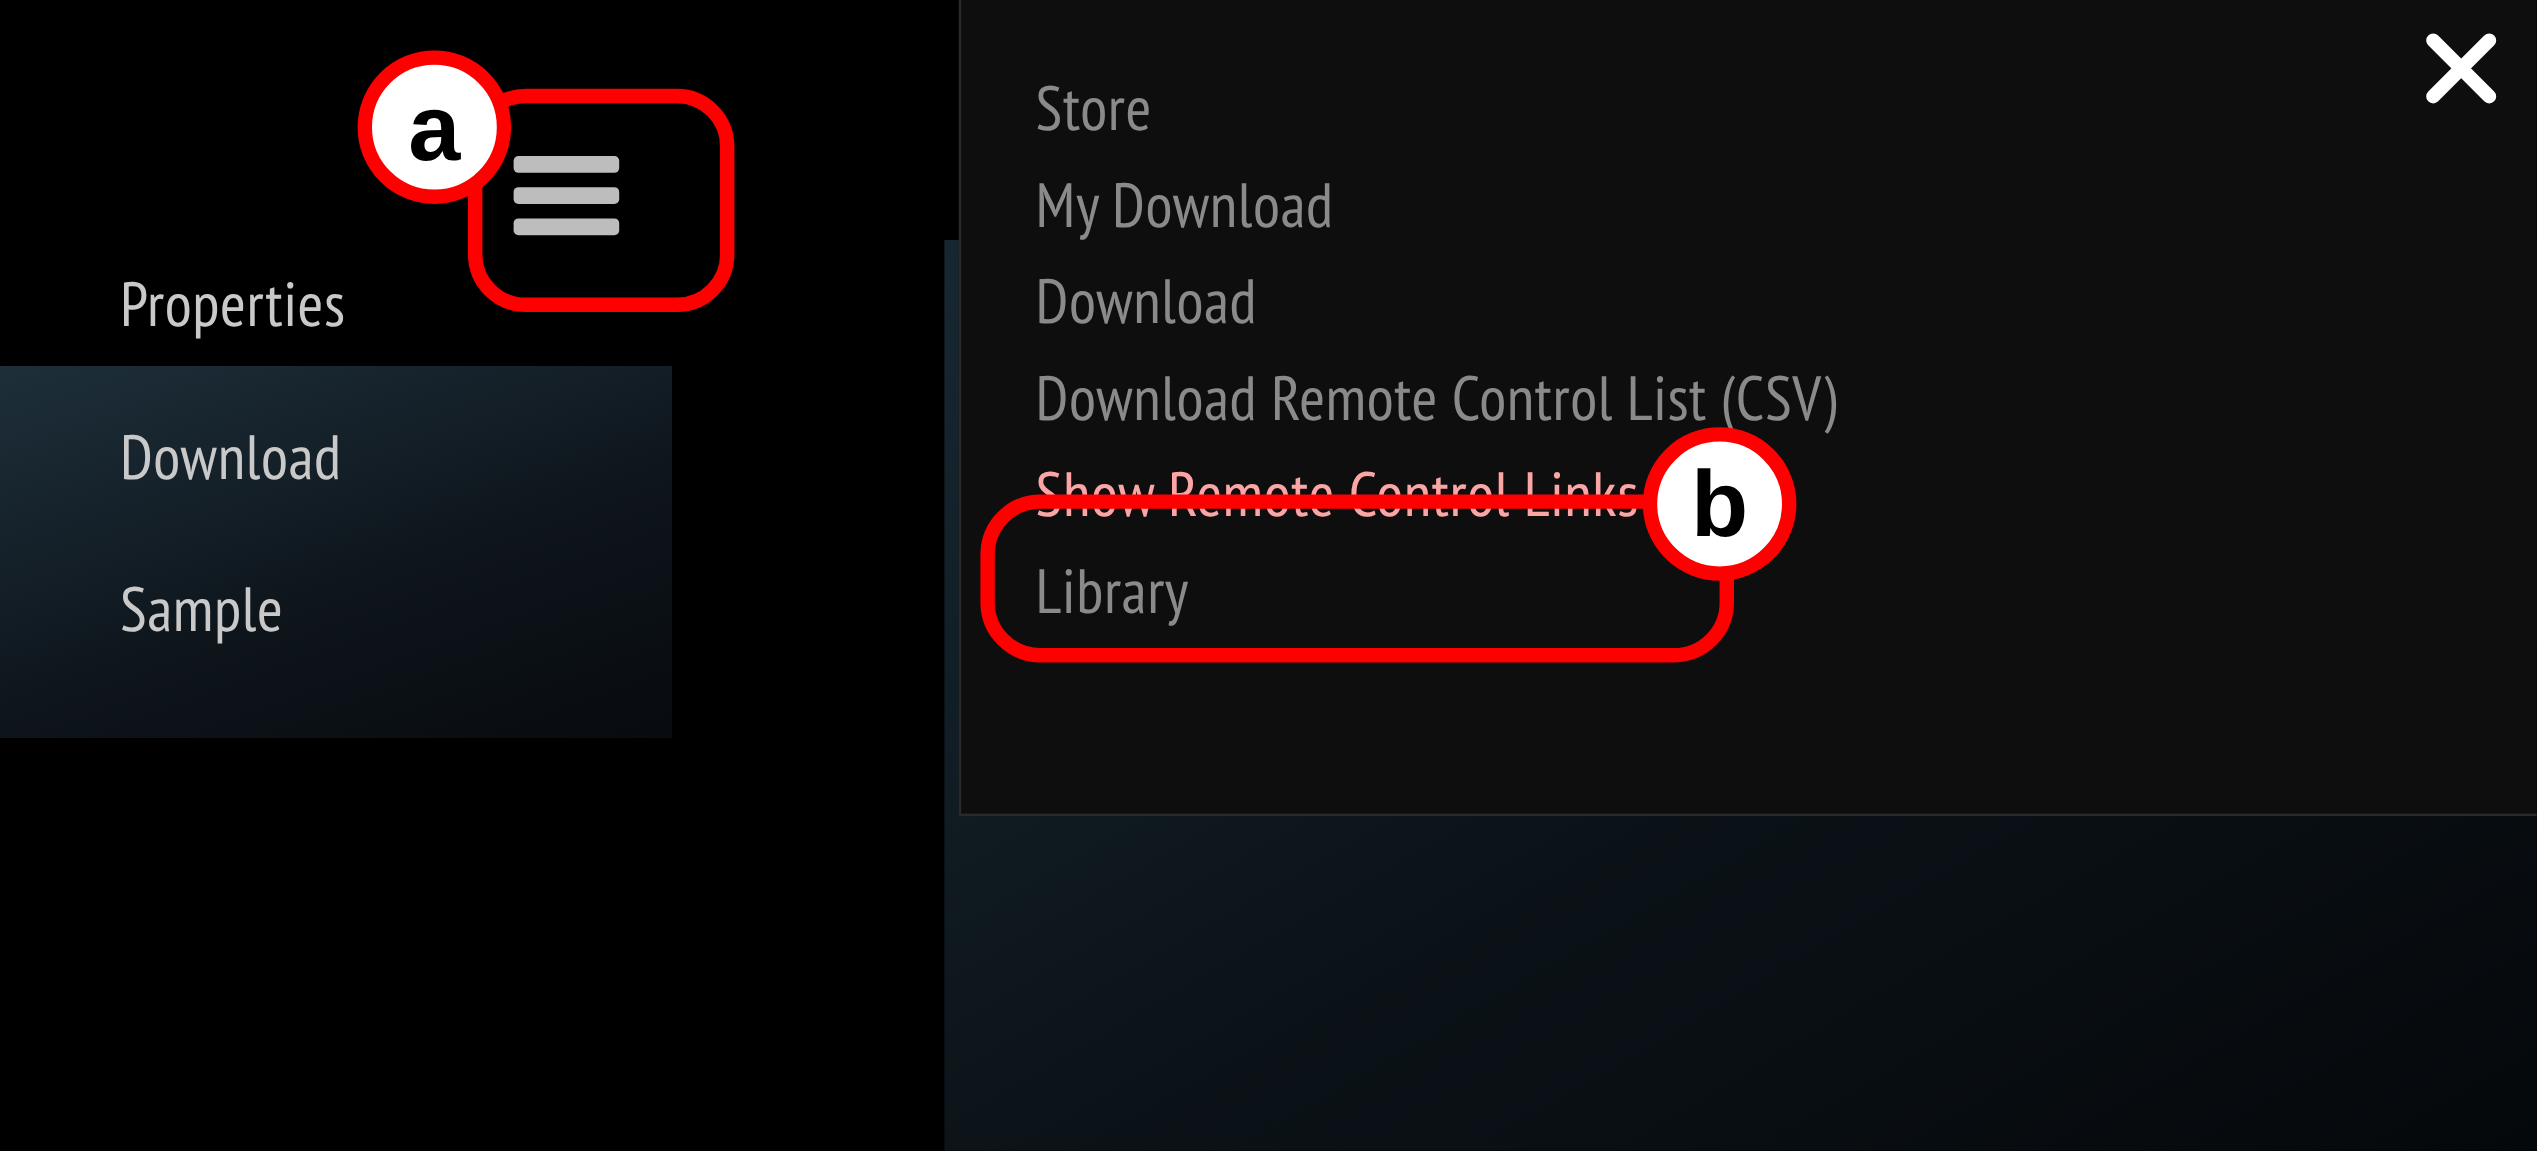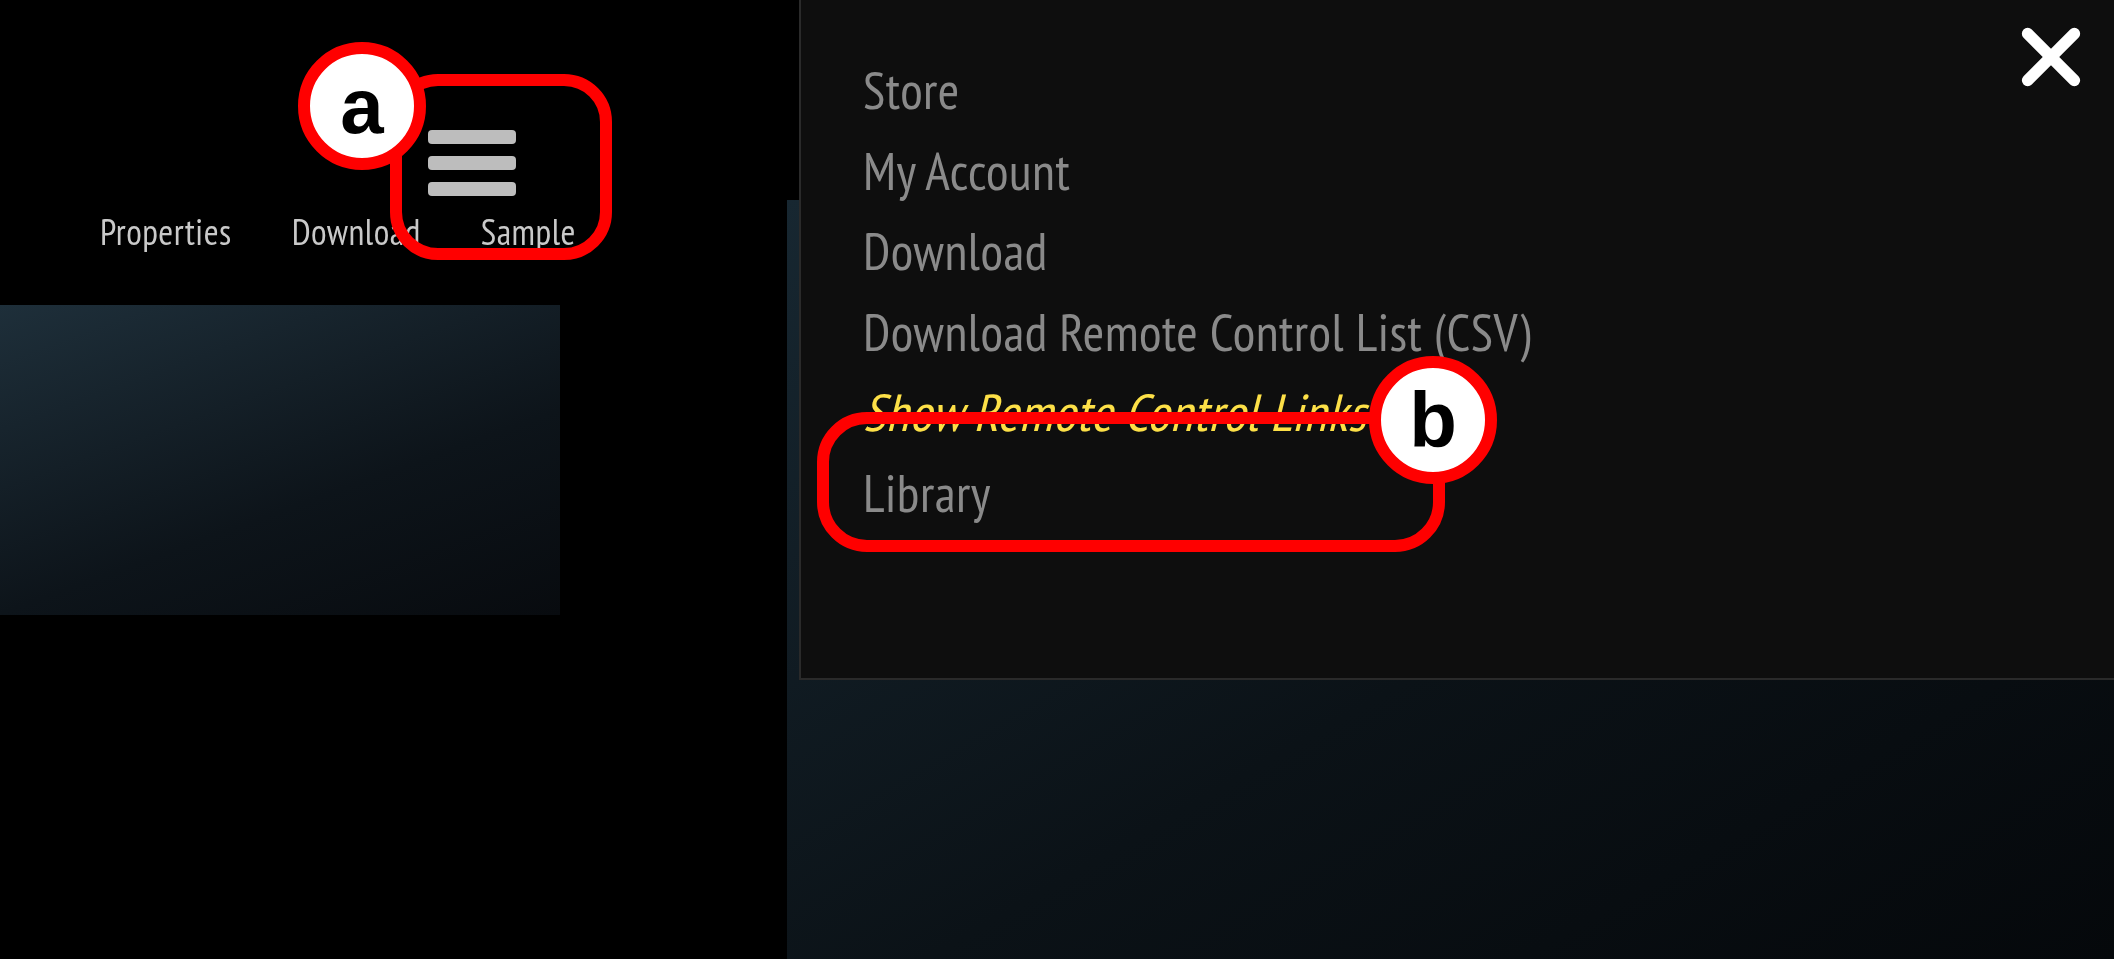--- a/index.html
+++ b/index.html
@@ -19,26 +19,27 @@
     left: 0;
     top: 0;
     width: 787px;   
     height: 959px;
     background: #000;
   }
 
   .tabs-row {
     position: absolute;
     left: 100px;
-    top: 208px;
+    top: 220px;
     display: flex;
     gap: 60px;
-    font-size: 36px;
+    font-size: 52px;
     letter-spacing: 0.5px;
     color: #c9c9c9;
+    flex-direction: column;
   }
   .tabs-row .tab { cursor: pointer; }
 
   
   .menu-btn {
     position: absolute;
     left: 428px;
     top: 130px;
     width: 88px;
     height: 66px;
@@ -146,21 +147,21 @@
     font-size: 52px;
     letter-spacing: 0.5px;
     font-stretch: condensed;
   }
   .menu-items .item {
     color: #8a8a8a;
     line-height: 1.55;
     cursor: pointer;
     white-space: nowrap;
   }
-  .menu-items .item.active { color: #fde047; font-style: italic; }
+  .menu-items .item.active { color: #fca5a5; }
 
   
   .annot-b-box {
     position: absolute;
     left: 16px;
     top: 412px;
     width: 628px;
     height: 140px;
     border: 12px solid #ff0000;
     border-radius: 50px;
@@ -218,21 +219,21 @@
 
     <div class="menu-close">
       <svg viewBox="0 0 24 24">
         <line x1="4" y1="4" x2="20" y2="20" stroke="#ffffff" stroke-width="4" stroke-linecap="round"></line>
         <line x1="20" y1="4" x2="4" y2="20" stroke="#ffffff" stroke-width="4" stroke-linecap="round"></line>
       </svg>
     </div>
 
     <div class="menu-items">
       <span class="item">Store</span>
-      <span class="item">My Account</span>
+      <span class="item">My Download</span>
       <span class="item">Download</span>
       <span class="item">Download Remote Control List (CSV)</span>
       <span class="item active">Show Remote Control Links</span>
       <span class="item">Library</span>
     </div>
 
     <div class="annot-b-box"></div>
     <div class="annot-b-circle">b</div>
   </div>
 </div>

